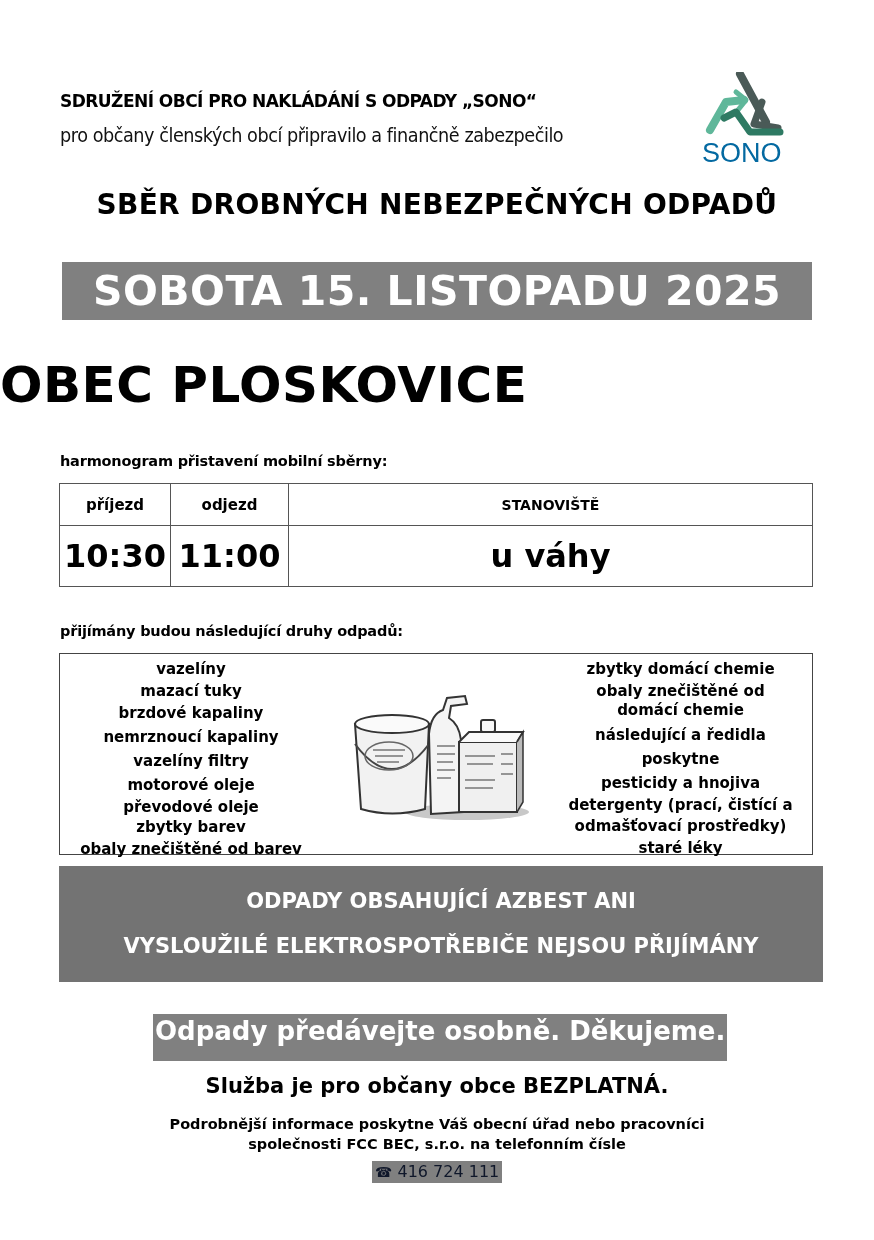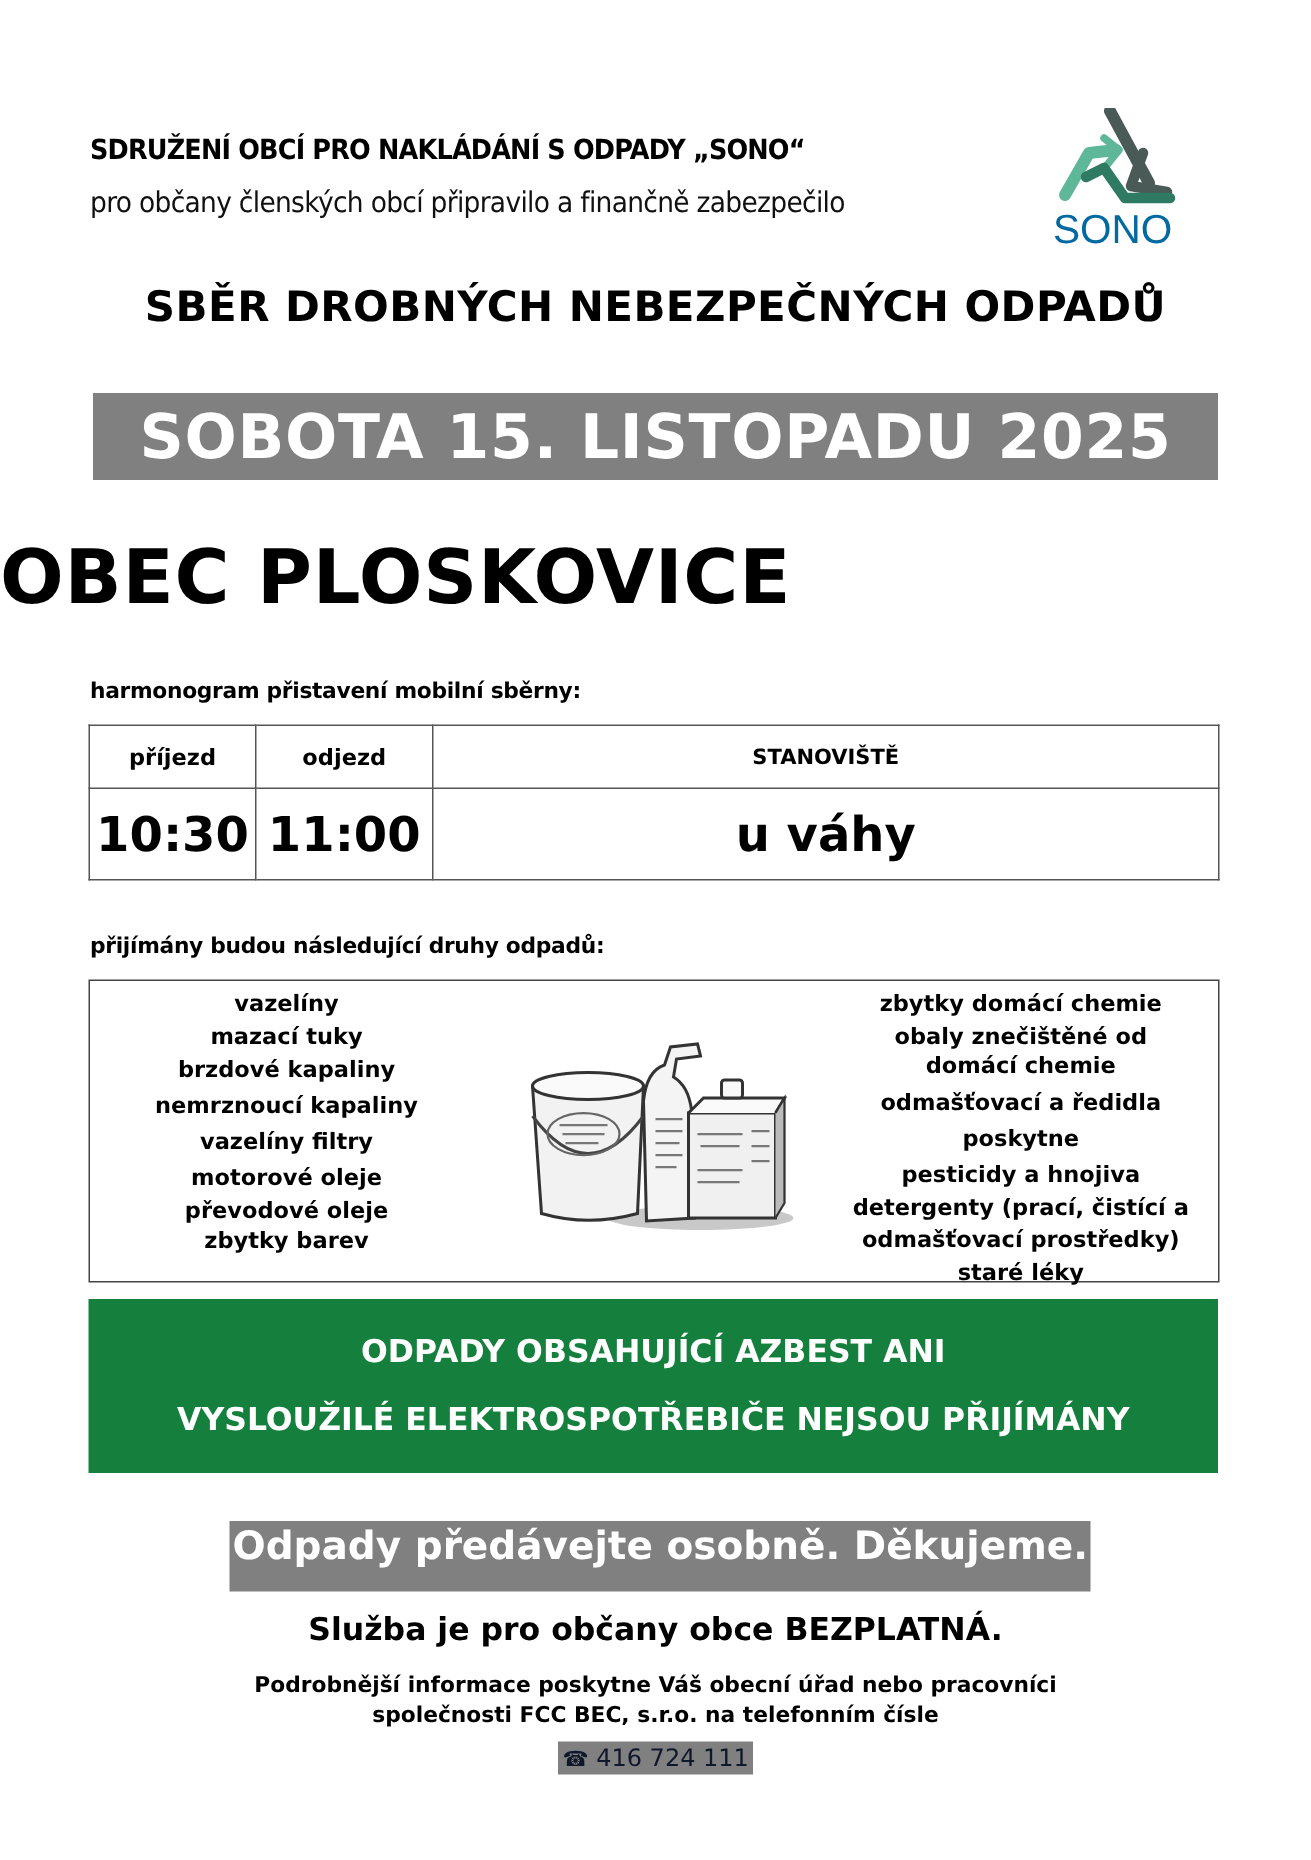--- a/index.html
+++ b/index.html
@@ -15,21 +15,21 @@
   .label { left: 60px; font-weight: bold; font-size: 14.5px; letter-spacing: -0.2px; white-space: nowrap; }
   table.sched { position: absolute; left: 59px; top: 483px; width: 754px; border-collapse: collapse; }
   table.sched td { border: 1.5px solid #555; text-align: center; font-weight: bold; padding: 0; }
   table.sched tr.h td { height: 41px; font-size: 15px; }
   table.sched tr.v td { height: 60px; font-size: 32px; }
   .waste-box { left: 59px; top: 653px; width: 752px; height: 200px; border: 1.5px solid #444; }
   .col { position: absolute; top: 4px; text-align: center; font-weight: bold; font-size: 15px; line-height: 22.2px; }
   .col.left { left: 0; width: 262px; }
   .col.right { left: 488px; width: 265px; }
   .illus { position: absolute; left: 287px; top: 30px; width: 185px; height: 140px; }
-  .warn { left: 59px; top: 866px; width: 753px; height: 116px; background: #15803d; color: #fff; font-weight: bold; font-size: 21px; text-align: center; }
+  .warn { left: 59px; top: 866px; width: 753px; height: 116px; background: #737373; color: #fff; font-weight: bold; font-size: 21px; text-align: center; padding-left: 11px; }
   .warn div { position: absolute; left: 0; width: 100%; white-space: nowrap; }
   .thanks { left: 153px; top: 1014px; height: 47px; background: #808080; color: #fff; font-weight: bold; font-size: 26px; line-height: 34px; padding: 0 2px; white-space: nowrap; letter-spacing: 0px; }
   .free { left: 0; width: 874px; top: 1074px; text-align: center; font-weight: bold; font-size: 21px; }
   .info { left: 0; width: 874px; top: 1114px; text-align: center; font-weight: bold; font-size: 14.5px; line-height: 20px; }
   .phone { left: 372px; top: 1161px; height: 22px; background: #808080; color: #0f172a; font-size: 16px; line-height: 22px; padding: 0 3px 0 3px; white-space: nowrap; }
   .phone span.ic { font-size: 14px; margin-right: 5px; }
 </style>
 </head>
 <body>
 
@@ -80,20 +80,21 @@
 <div class="abs waste-box">
   <div class="col left">
     <div>vazelíny</div>
     <div>mazací tuky</div>
     <div>brzdové kapaliny</div>
     <div style="margin-top:1px">nemrznoucí kapaliny</div>
     <div style="margin-top:2px">vazelíny filtry</div>
     <div style="margin-top:2px">motorové oleje</div>
     <div>převodové oleje</div>
     <div style="margin-top:-2px">zbytky barev</div>
+    <div style="margin-top:-1px">obaly znečištěné od barev</div>
   </div>
 
   <svg class="illus" viewBox="0 0 185 140">
     <ellipse cx="120" cy="128" rx="62" ry="8" fill="#c8c8c8"></ellipse>
 
     <path d="M8 40 L14 125 Q45 134 78 125 L82 40 Z" fill="#f2f2f2" stroke="#333" stroke-width="2"></path>
     <ellipse cx="45" cy="40" rx="37" ry="9" fill="#fafafa" stroke="#333" stroke-width="2"></ellipse>
     <path d="M8 60 Q45 110 82 60" fill="none" stroke="#444" stroke-width="2"></path>
     <ellipse cx="42" cy="72" rx="24" ry="14" fill="none" stroke="#666" stroke-width="1.5"></ellipse>
     <path d="M26 66 h32 M28 72 h28 M30 78 h22" stroke="#777" stroke-width="1.5"></path>
@@ -105,21 +106,21 @@
     <path d="M112 58 L122 48 L176 48 L170 58" fill="#fafafa" stroke="#333" stroke-width="2"></path>
     <rect x="134" y="36" width="14" height="12" rx="2" fill="#f8f8f8" stroke="#333" stroke-width="2"></rect>
     <path d="M118 72 h30 M120 80 h26 M118 96 h30 M118 104 h28 M154 70 h12 M154 80 h12 M154 90 h12" stroke="#777" stroke-width="1.5"></path>
     <path d="M170 58 L176 48 L176 118 L170 128" fill="#bbb" stroke="#333" stroke-width="1.5"></path>
   </svg>
 
   <div class="col right">
     <div>zbytky domácí chemie</div>
     <div>obaly znečištěné od</div>
     <div style="margin-top:-3px">domácí chemie</div>
-    <div style="margin-top:2px">odmašťovací a ředidla</div>
+    <div style="margin-top:2px">následující a ředidla</div>
     <div style="margin-top:2px">poskytne</div>
     <div style="margin-top:2px">pesticidy a hnojiva</div>
     <div>detergenty (prací, čistící a</div>
     <div style="margin-top:-1px">odmašťovací prostředky)</div>
     <div style="margin-top:-1px">staré léky</div>
   </div>
 </div>
 
 <div class="abs warn">
   <div style="top:23px;">ODPADY OBSAHUJÍCÍ AZBEST ANI</div>

